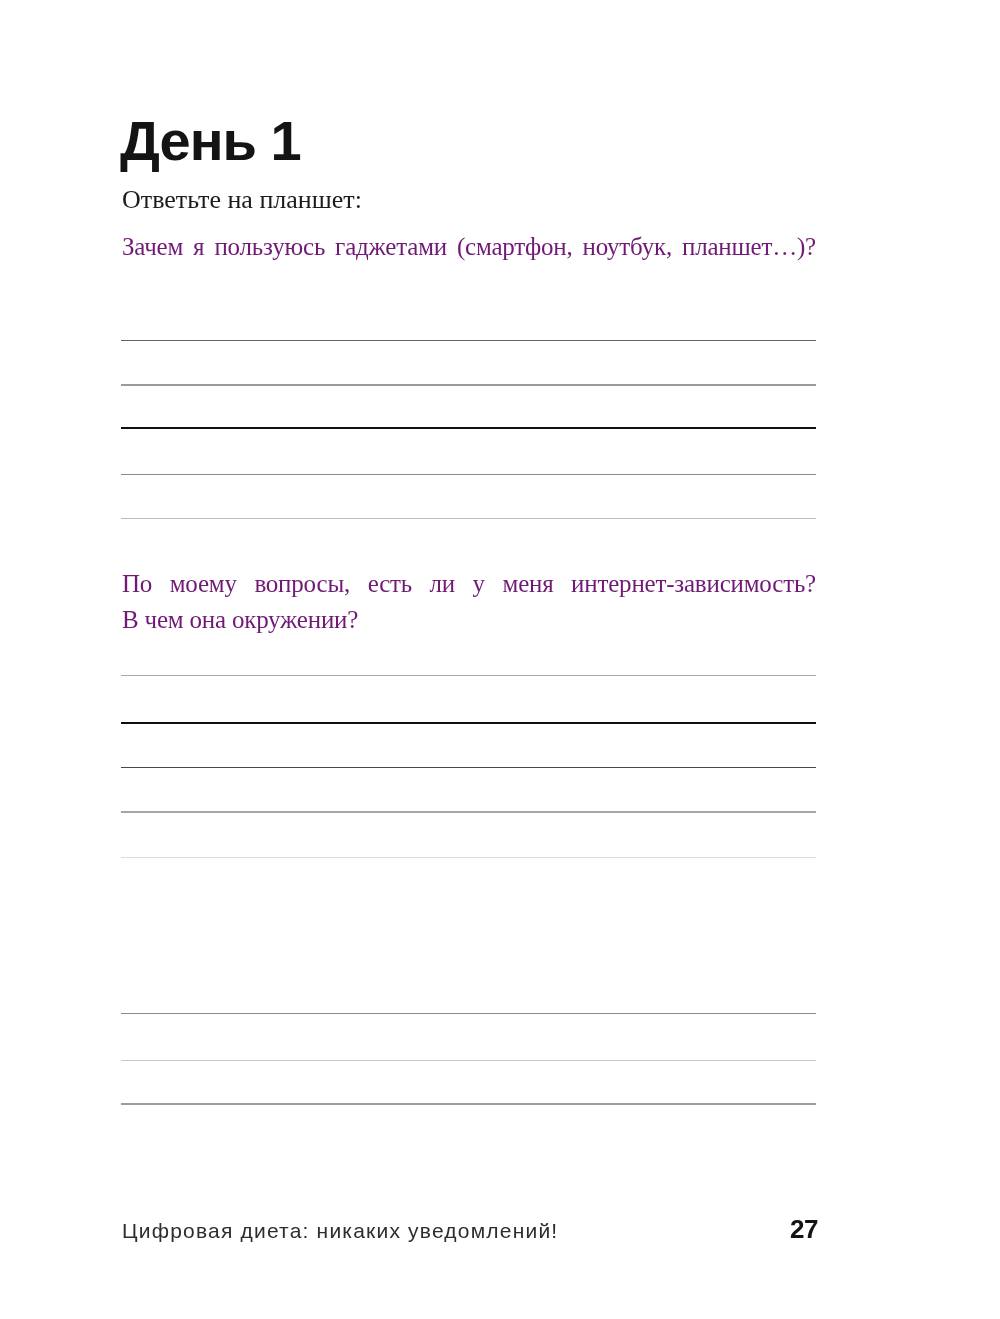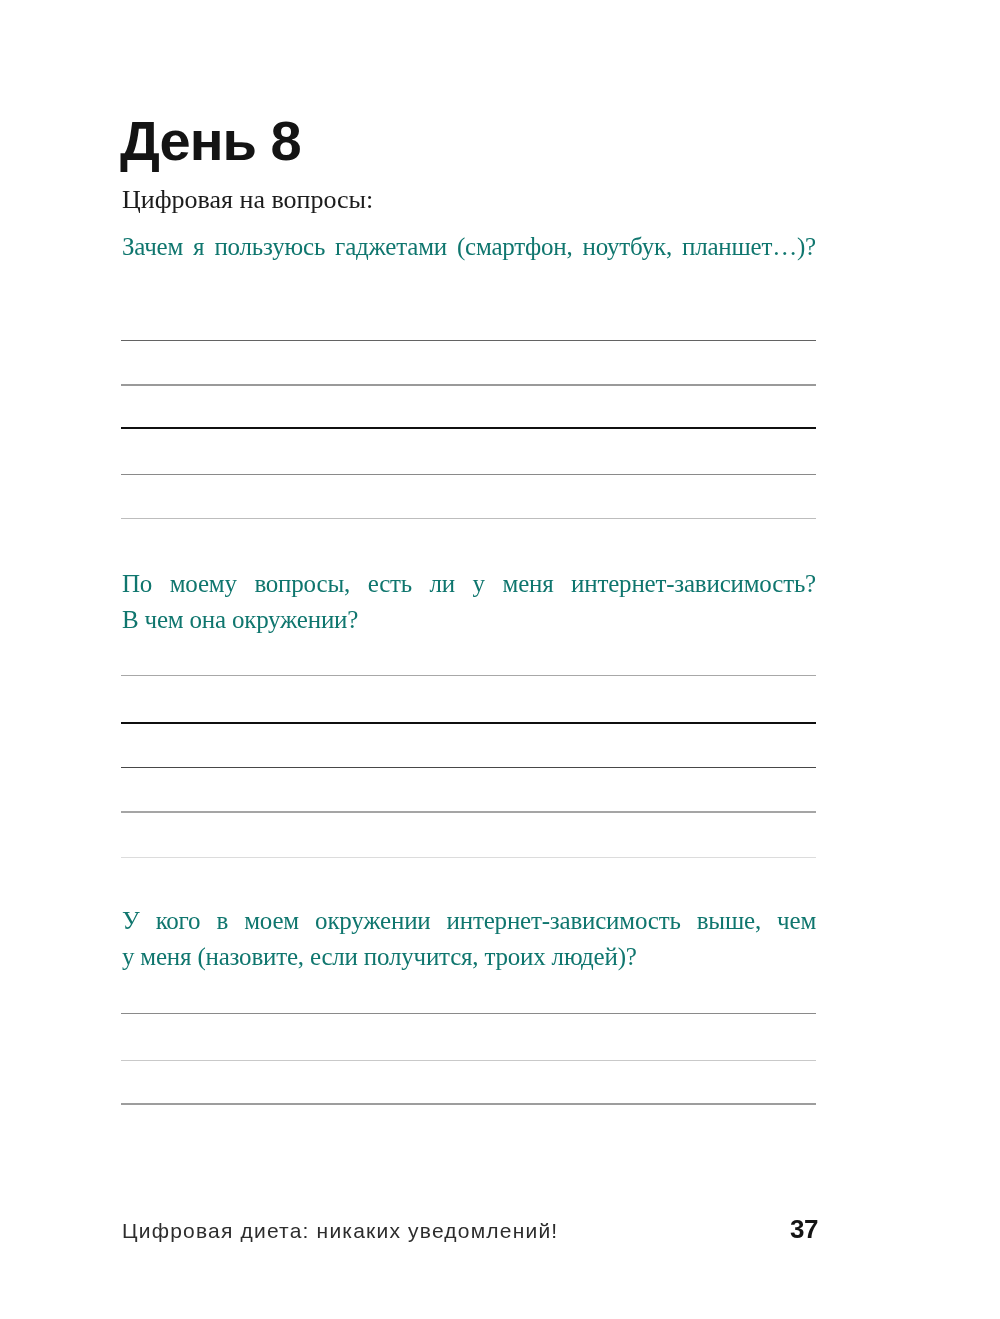--- a/index.html
+++ b/index.html
@@ -35,21 +35,21 @@
     line-height: 1.2;
     color: #1c1c1c;
   }
   .question {
     position: absolute;
     left: 122px;
     width: 694px;
     font-size: 25px;
     line-height: 36px;
     letter-spacing: -0.2px;
-    color: #0f766e;
+    color: #701a75;
   }
   .q1 { top: 229px; }
   .q2 { top: 566px; }
   .q3 { top: 903px; }
   .q-line.just {
     text-align: justify;
     text-align-last: justify;
   }
   .lines {
     position: absolute;
@@ -102,23 +102,23 @@
     font-weight: bold;
     letter-spacing: -0.5px;
     color: #141414;
   }
 </style>
 </head>
 <body>
 
 <div class="page">
 
-  <div class="heading">День 8</div>
+  <div class="heading">День 1</div>
 
-  <div class="subtitle">Цифровая на вопросы:</div>
+  <div class="subtitle">Ответьте на планшет:</div>
 
   <div class="question q1">
     <div class="q-line just">Зачем я пользуюсь гаджетами (смартфон, ноутбук, планшет…)?</div>
   </div>
 
   <div class="lines b1">
     <div class="answer-line"></div>
     <div class="answer-line"></div>
     <div class="answer-line"></div>
     <div class="answer-line"></div>
@@ -131,29 +131,25 @@
   </div>
 
   <div class="lines b2">
     <div class="answer-line"></div>
     <div class="answer-line"></div>
     <div class="answer-line"></div>
     <div class="answer-line"></div>
     <div class="answer-line"></div>
   </div>
 
-  <div class="question q3">
-    <div class="q-line just">У кого в моем окружении интернет-зависимость выше, чем</div>
-    <div class="q-line">у меня (назовите, если получится, троих людей)?</div>
-  </div>
 
   <div class="lines b3">
     <div class="answer-line"></div>
     <div class="answer-line"></div>
     <div class="answer-line"></div>
   </div>
 
   <div class="footer">
     <span class="footer-title">Цифровая диета: никаких уведомлений!</span>
-    <span class="page-number">37</span>
+    <span class="page-number">27</span>
   </div>
 
 </div>
 
 </body></html>

